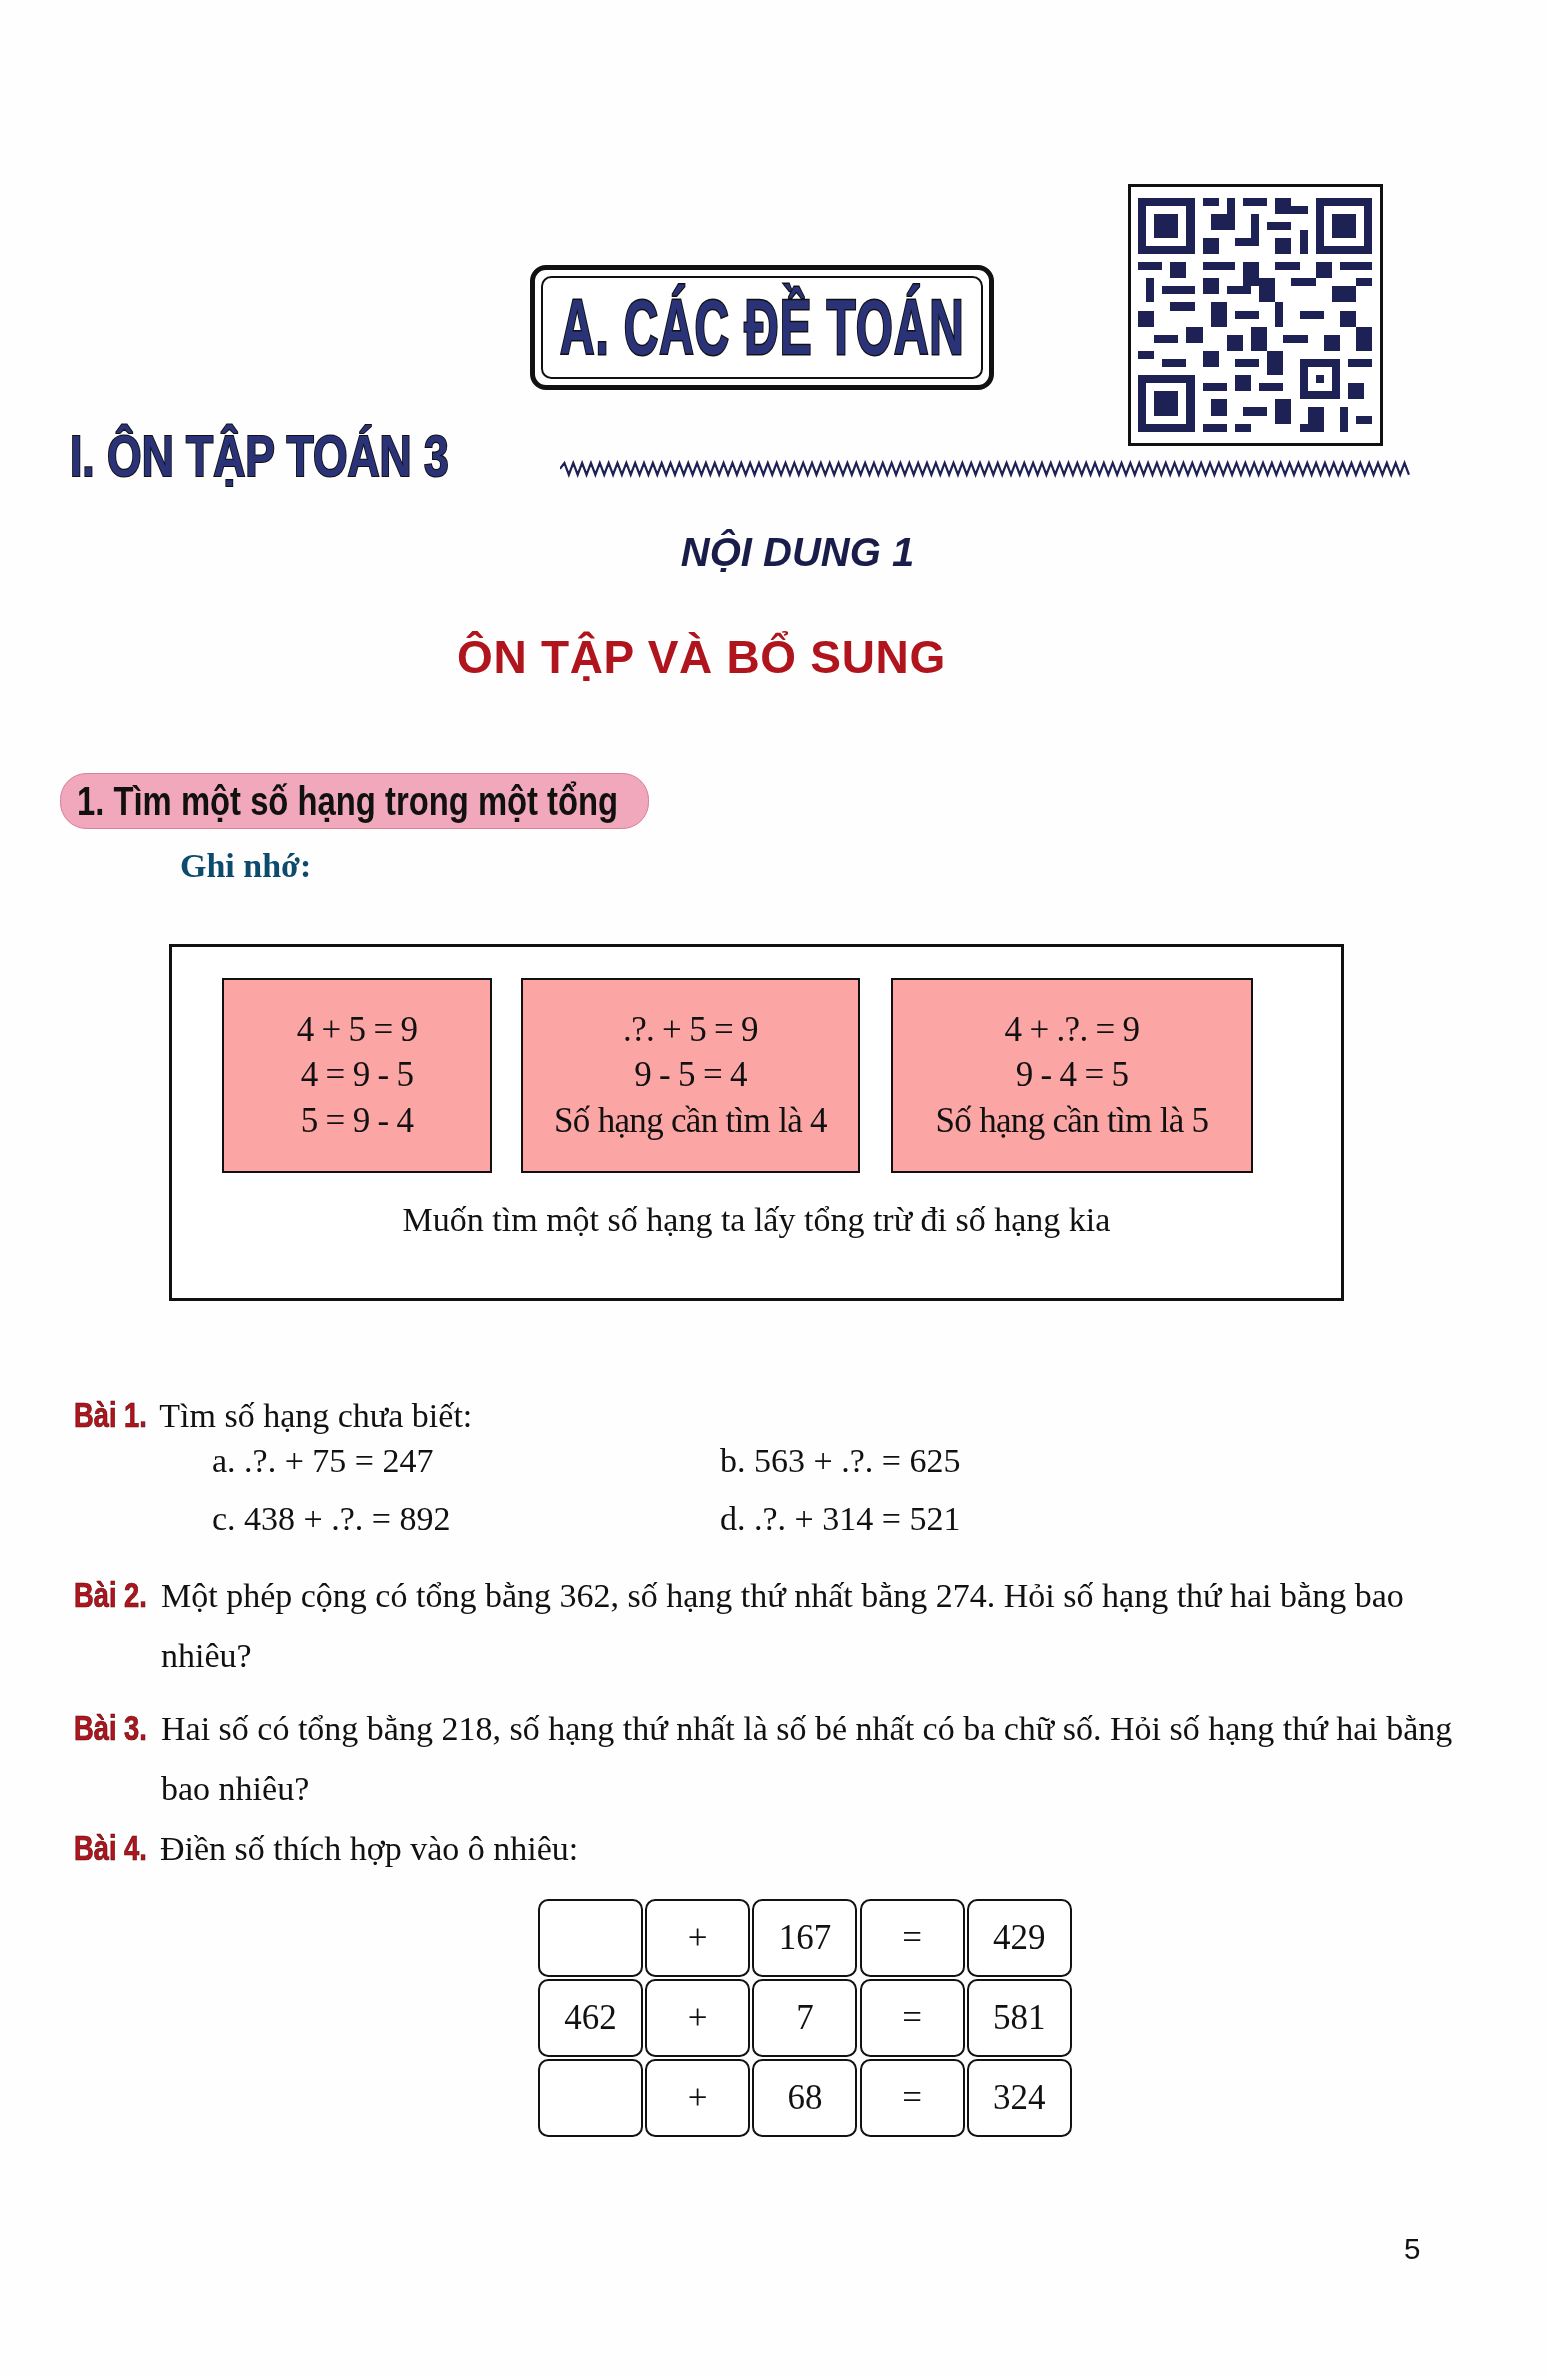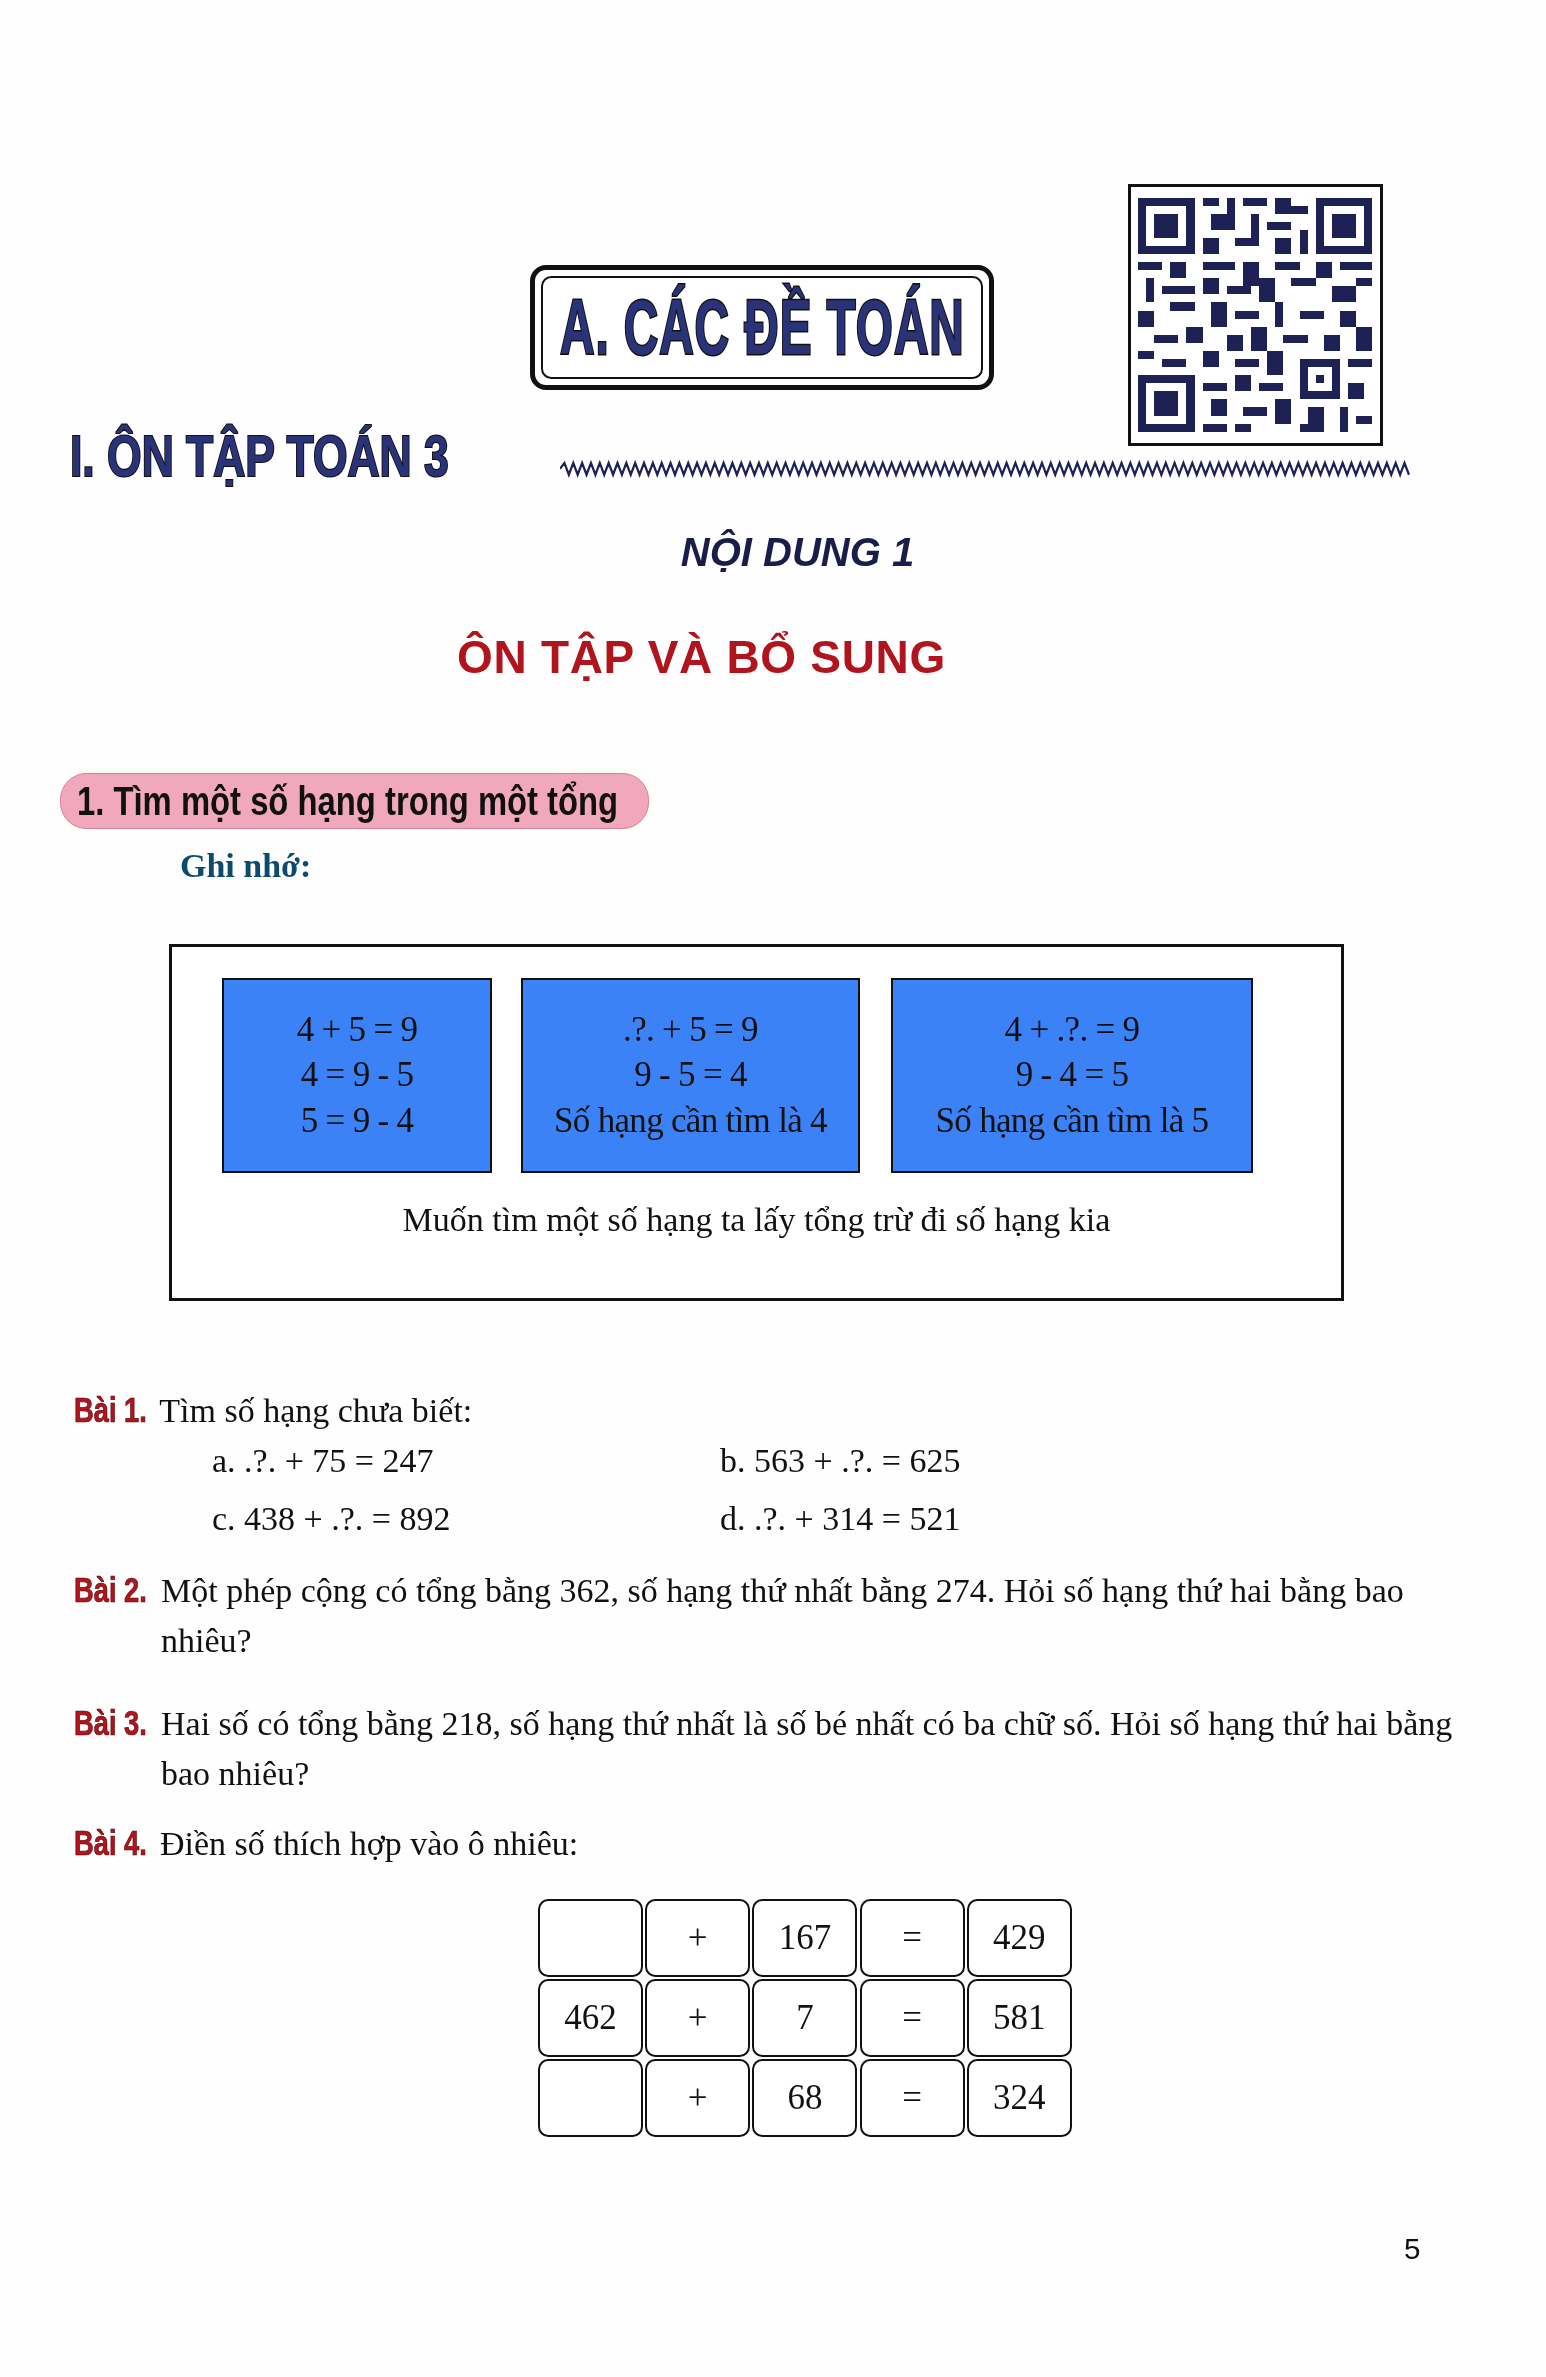--- a/index.html
+++ b/index.html
@@ -73,21 +73,21 @@
       font-weight: bold; font-size: 34px; color: #0c4a6e;
     }
 
     
     .rule-box {
       position: absolute; left: 169px; top: 944px; width: 1175px; height: 357px;
       border: 3.7px solid #111; background: #fff;
     }
     .rule-card {
       position: absolute; top: 31px; height: 195px;
-      border: 2.2px solid #111; background: #3b82f6;
+      border: 2.2px solid #111; background: #fca5a5;
       display: flex; flex-direction: column; align-items: center; justify-content: space-around;
       padding: 27px 0;
     }
     .rule-card span {
       font-size: 35px; white-space: nowrap; color: #111; letter-spacing: -0.7px;
     }
     .rule-card.c1 { left: 50px; width: 270px; }
     .rule-card.c2 { left: 349px; width: 339px; }
     .rule-card.c3 { left: 719px; width: 362px; }
     .rule-statement {
@@ -95,21 +95,21 @@
       font-weight: normal; font-size: 34px; color: #111;
     }
 
     
     .ex-label {
       font-family: "Liberation Sans", "DejaVu Sans", sans-serif; font-weight: bold;
       color: #b0141c; display: inline-block; transform-origin: left center; transform: scaleX(0.78);
       -webkit-text-stroke: 0.7px #5a0a0e;
     }
     .ex {
-      position: absolute; left: 74px; font-size: 34px; color: #111; line-height: 50px;
+      position: absolute; left: 74px; font-size: 34px; color: #111; line-height: 60px;
     }
     .ex .ex-label { font-size: 35px; margin-right: -16px; }
     .ex .ex-text { display: inline; }
 
     .ex1 { top: 1385px; }
     .sub {
       position: absolute; font-size: 34px; color: #111; white-space: nowrap;
     }
     .sub.a { left: 212px; top: 1442px; }
     .sub.b { left: 720px; top: 1442px; }

